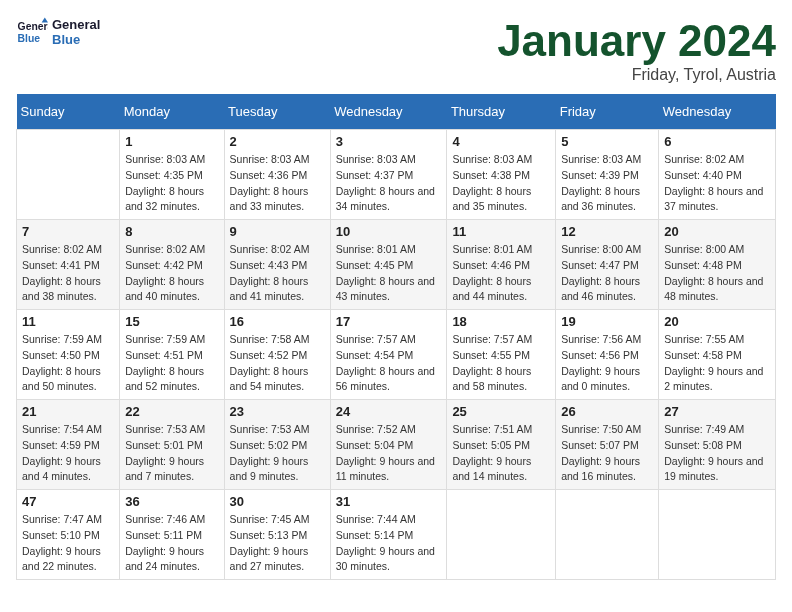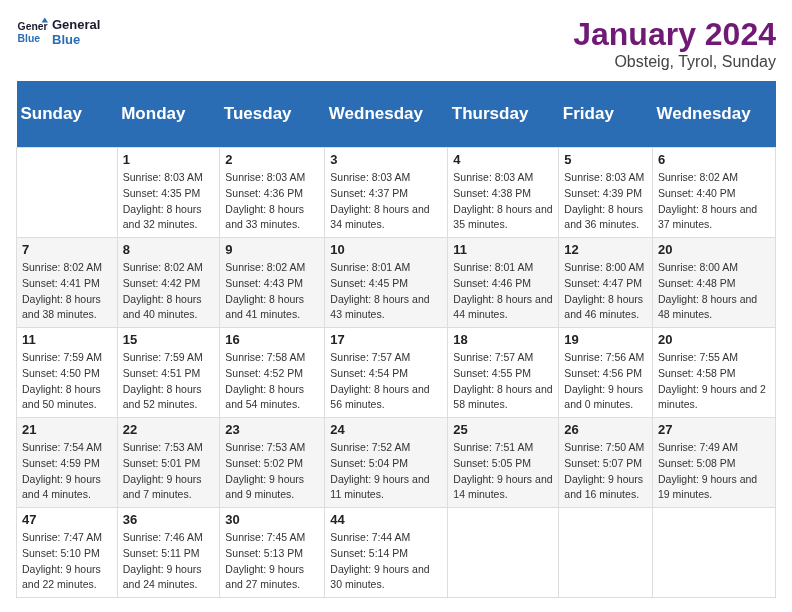--- a/index.html
+++ b/index.html
@@ -22,40 +22,40 @@
       gap: 4px;
     }
     .logo-icon {
       width: 32px;
       height: 32px;
     }
     .title-area {
       text-align: right;
     }
     .main-title {
-      font-size: 32px;
+      font-size: 44px;
       font-weight: bold;
-      color: #701a75;
+      color: #14532d;
     }
     .subtitle {
       font-size: 16px;
       color: #444;
     }
     table {
       width: 100%;
       border-collapse: collapse;
       font-size: 11px;
     }
     thead tr th {
       background-color: #2a6db5;
       color: #fff;
-      padding: 23px 4px;
+      padding: 10px 4px;
       text-align: left;
-      font-size: 17px;
-      font-weight: bold;
+      font-size: 13px;
+      font-weight: normal;
     }
     tbody tr td {
       border: 1px solid #ddd;
       padding: 4px 5px;
       vertical-align: top;
       min-height: 80px;
       background: #fff;
     }
     tbody tr:nth-child(even) td {
       background: #f5f5f5;
@@ -85,21 +85,21 @@
       <text x="2" y="32" font-size="13" font-weight="bold" fill="#2a6db5" font-family="Arial">Blue</text>
       <polygon points="32,8 40,8 36,2" fill="#2a6db5"></polygon>
     </svg>
     <div>
       <div style="font-size:13px; font-weight:bold; color:#1a1a2e;">General</div>
       <div style="font-size:13px; font-weight:bold; color:#2a6db5;">Blue</div>
     </div>
   </div>
   <div class="title-area">
     <div class="main-title">January 2024</div>
-    <div class="subtitle">Obsteig, Tyrol, Sunday</div>
+    <div class="subtitle">Friday, Tyrol, Austria</div>
   </div>
 </div>
 
 <table>
   <thead>
     <tr>
     <th>Sunday</th>
         <th>Monday</th>
         <th>Tuesday</th>
         <th>Wednesday</th>
@@ -233,21 +233,21 @@
         </td>
         <td>
           <div class="day-number">36</div>
           <div class="day-info">Sunrise: 7:46 AM<br>Sunset: 5:11 PM<br>Daylight: 9 hours and 24 minutes.</div>
         </td>
         <td>
           <div class="day-number">30</div>
           <div class="day-info">Sunrise: 7:45 AM<br>Sunset: 5:13 PM<br>Daylight: 9 hours and 27 minutes.</div>
         </td>
         <td>
-          <div class="day-number">44</div>
+          <div class="day-number">31</div>
           <div class="day-info">Sunrise: 7:44 AM<br>Sunset: 5:14 PM<br>Daylight: 9 hours and 30 minutes.</div>
         </td>
         <td class="empty-cell"></td>
         <td class="empty-cell"></td>
         <td class="empty-cell"></td>
       </tr>
     </tbody>
 </table>
 
 </body></html>

